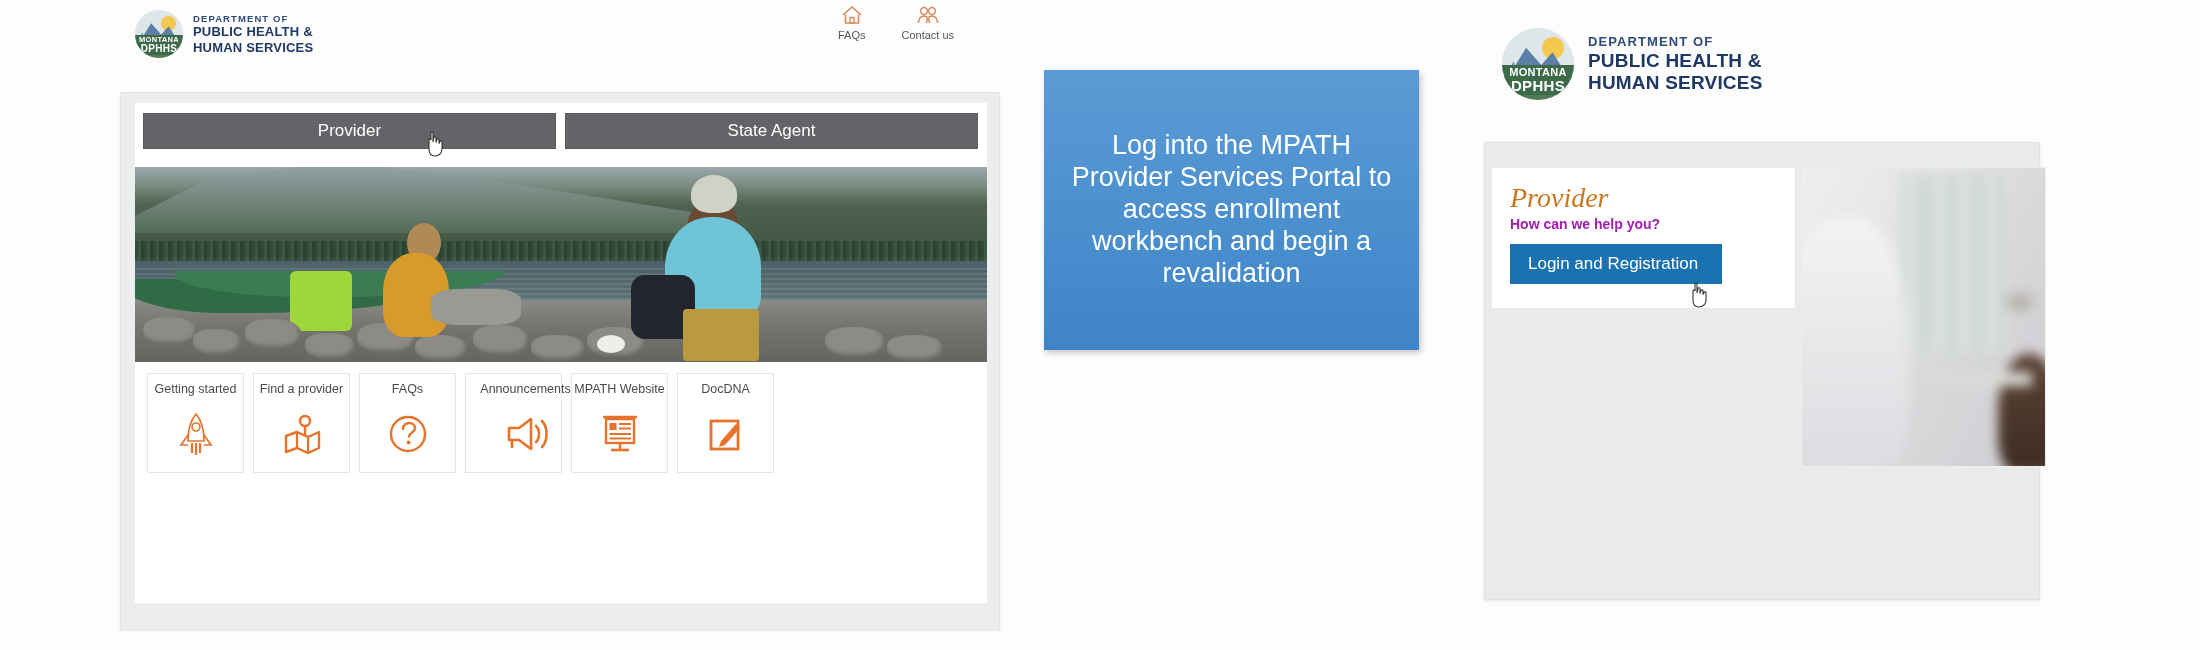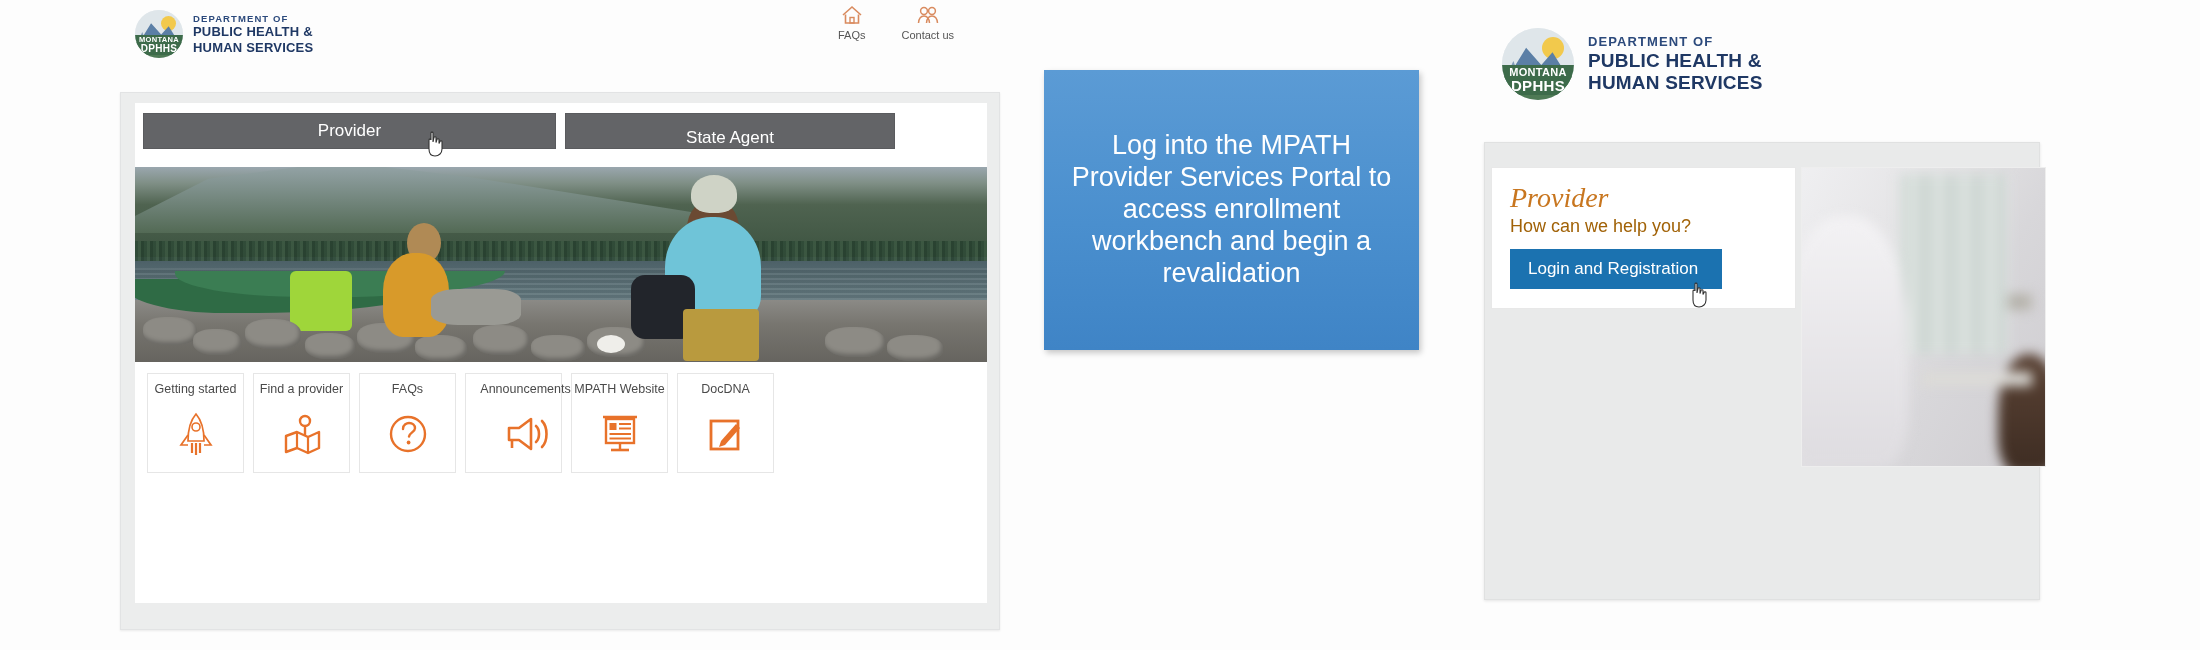--- a/index.html
+++ b/index.html
@@ -101,21 +101,21 @@
     display:flex; align-items:center; justify-content:center;
     font-size:27px; line-height:1.18; padding: 10px 16px;
   }
 
   
   .rpanel { position:absolute; background:#e9eaea; border:1px solid #e0e1e1;
             box-shadow: 0 1px 3px rgba(0,0,0,.10); }
   .rcard { position:absolute; background:#ffffff; border:1px solid #e8e8e8; }
   .rcard .ptitle { font-family:"Liberation Serif", serif; font-style:italic;
                    color:#c8761f; font-size:28px; line-height:1; }
-  .rcard .psub { color:#a16207; font-weight:normal; font-size:18px; }
+  .rcard .psub { color:#a21caf; font-weight:bold; font-size:14px; }
   .rbtn { background:#1b72b0; color:#ffffff; font-size:17px;
           display:flex; align-items:center; padding-left:18px; cursor:pointer; }
   .rphoto { position:absolute; overflow:hidden; background:#cfcfcf; border:1px solid #eee; }
   .rphoto .wall { position:absolute; inset:0;
     background: linear-gradient(120deg,#efeff1 0%, #e3e2e4 38%, #d8d7da 62%, #cfcdd1 100%); }
   .rphoto .shelf { position:absolute; background: linear-gradient(90deg,#8e8d86,#b9b6ae); }
   .rphoto .books { position:absolute;
     background: repeating-linear-gradient(90deg,#dfe4e2 0 7px,#c3cec9 7px 13px,#eef1ef 13px 20px,#b9c6c1 20px 26px); }
   .rphoto .blurfig { position:absolute; background: linear-gradient(180deg,#f3f2f4,#dedce0); border-radius:45% 45% 20% 20%; }
   .rphoto .hair { position:absolute; background: linear-gradient(180deg,#5a4234,#3d2c22); border-radius:48% 48% 30% 30%; }
@@ -168,21 +168,21 @@
     </div>
   </div>
 
   <div class="portal" style="left:120px; top:92px; width:880px; height:538px;">
     <div class="portal-inner" style="left:14px; top:10px; width:852px; height:500px;"></div>
 
     <div class="tabs" style="left:22px; top:20px; width:836px;">
       <div class="tab" style="width:413px;height:36px;">
         <span>Provider</span>
       </div>
-      <div class="tab" style="width:330px;height:36px;align-items:flex-end;">
+      <div class="tab" style="width:413px;height:36px;">
         <span>State Agent</span>
       </div>
     </div>
 
     <div class="hero" style="left:14px; top:74px; width:852px; height:195px;">
       <div class="forest-far"></div>
       <div class="ridge"></div>
       <div class="treeline"></div>
       <div class="lake"></div>
       <div class="ripple"></div>

